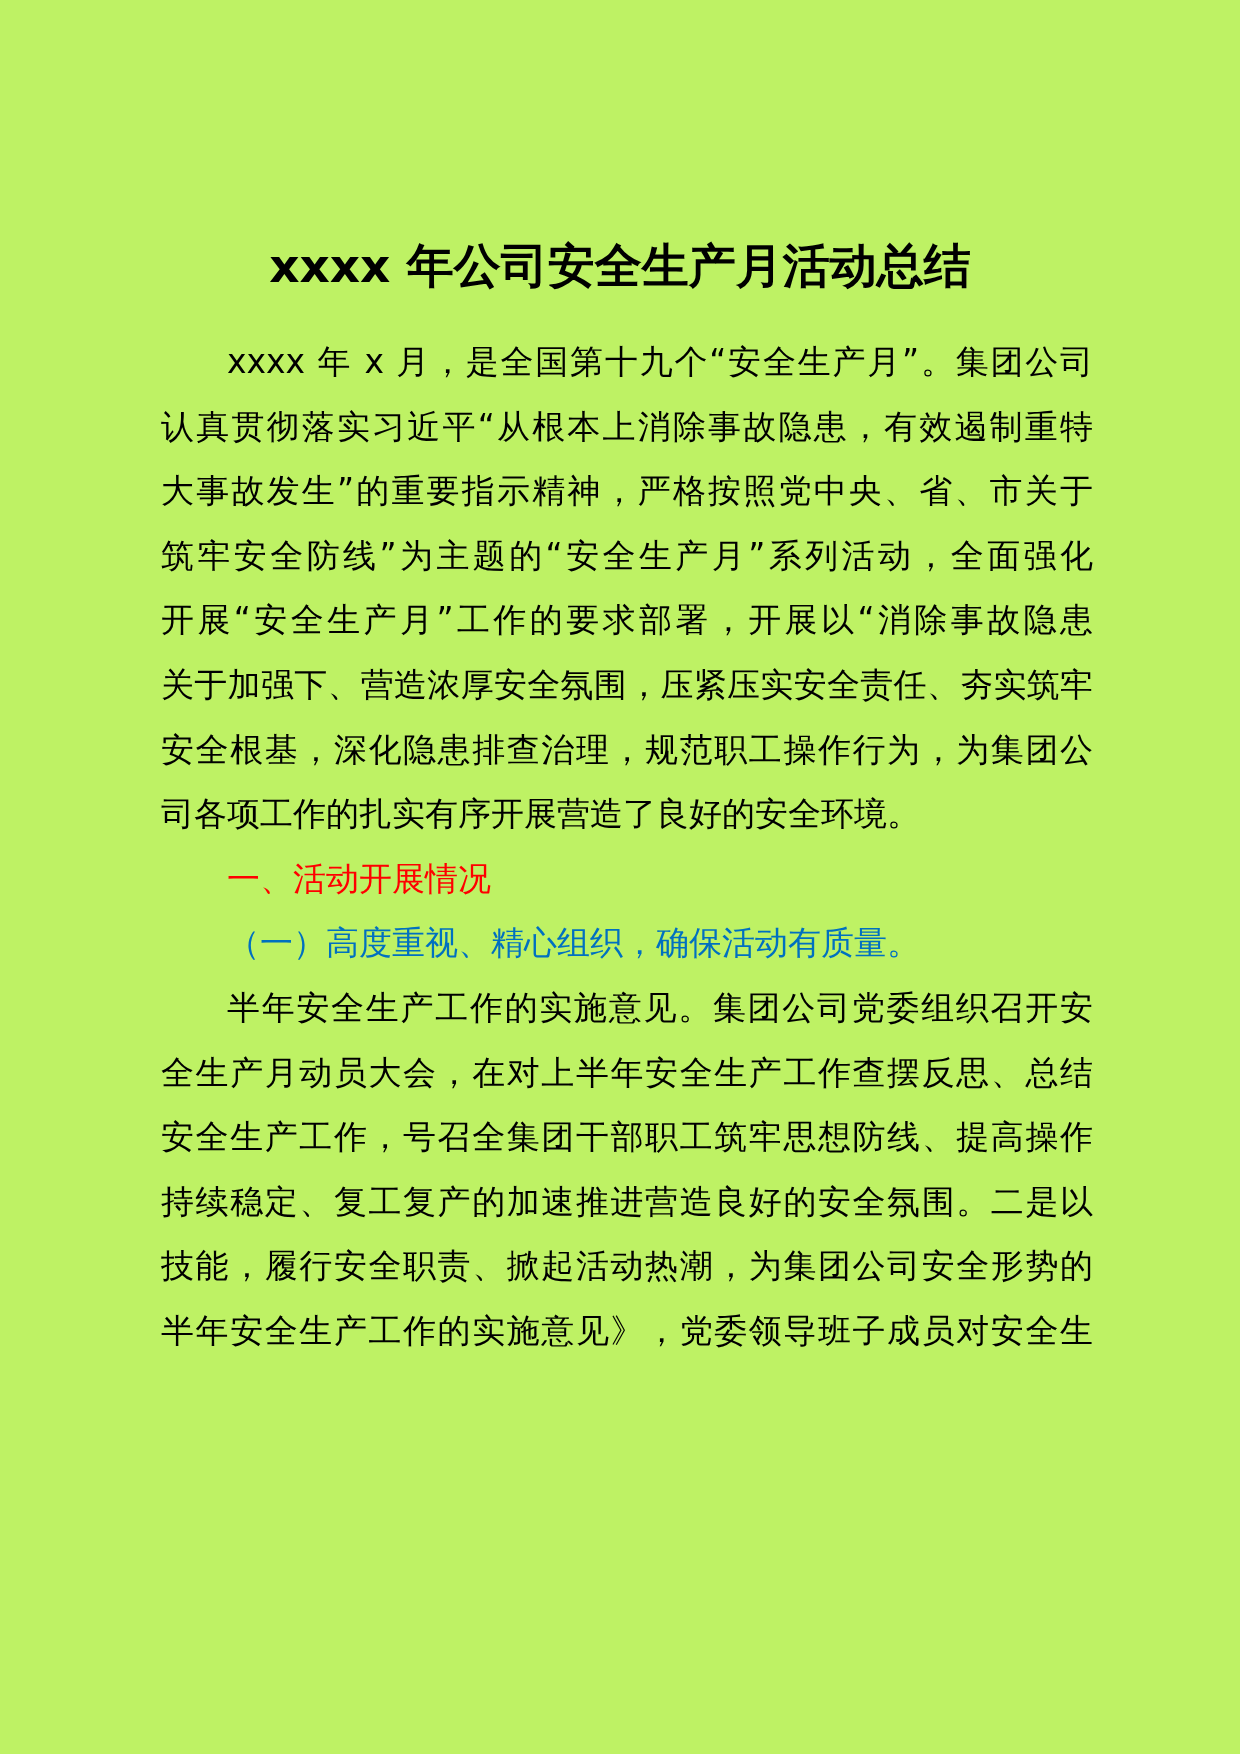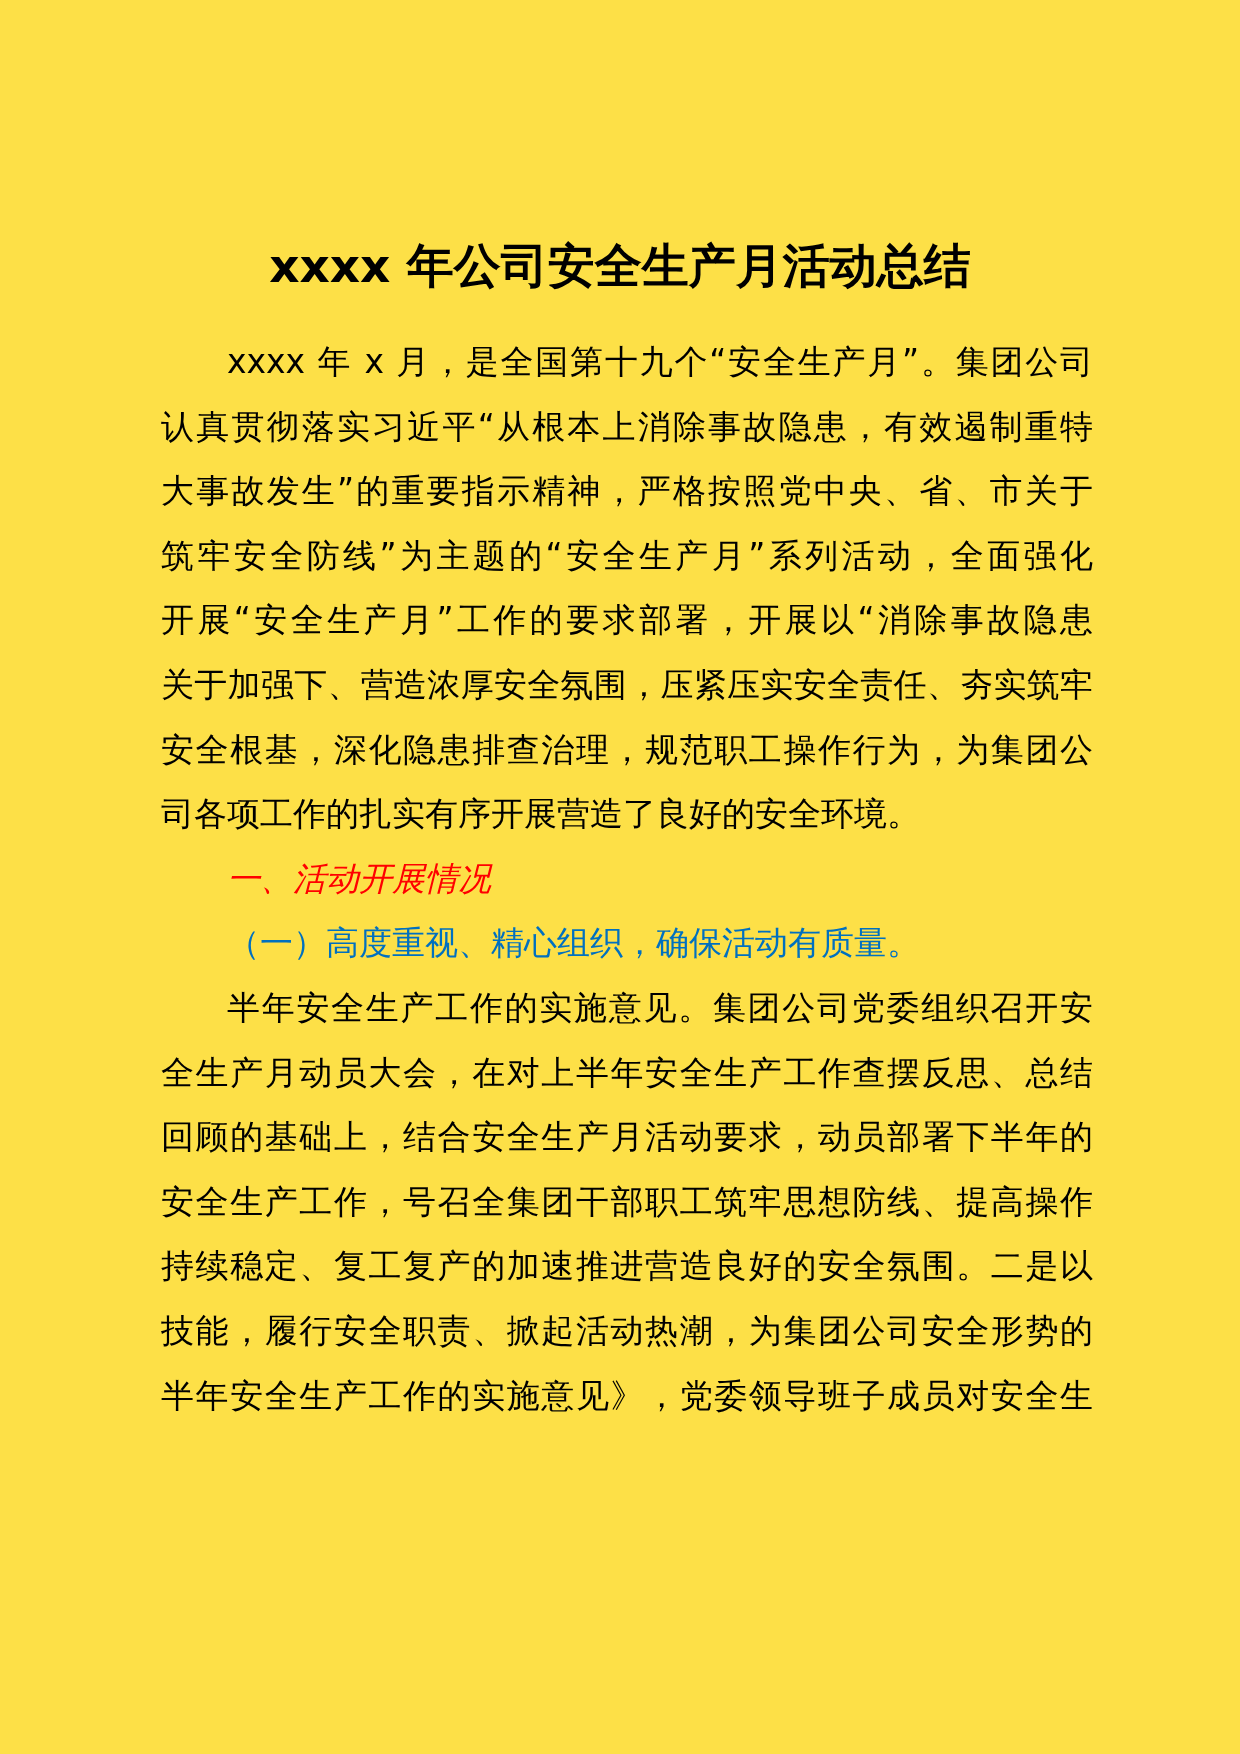--- a/index.html
+++ b/index.html
@@ -14,21 +14,21 @@
       overflow: hidden;
       font-family: "DejaVu Sans", "Liberation Sans", sans-serif;
       color: #000000;
     }
     .page {
       position: absolute;
       left: 0;
       top: 0;
       width: 1240px;
       height: 1754px;
-      background: #fde047;
+      background: #bef264;
     }
     .title {
       position: absolute;
       left: 0;
       width: 1240px;
       top: 236px;
       height: 60px;
       line-height: 60px;
       text-align: center;
       font-size: 47px;
@@ -53,21 +53,20 @@
       overflow: hidden;
     }
     .line.last {
       text-align-last: left;
     }
     .line.indent {
       padding-left: 66px;
     }
     .h1 {
       color: #ff0000;
-      font-style: italic;
     }
     .h2 {
       color: #0070c0;
     }
   </style>
 </head>
 <body>
 
 <div class="page">
 
@@ -86,21 +85,20 @@
       <span class="line last">司各项工作的扎实有序开展营造了良好的安全环境。</span>
     </div>
 
     <span class="line last indent h1">一、活动开展情况</span>
 
     <span class="line last indent h2">（一）高度重视、精心组织，确保活动有质量。</span>
 
     <div>
       <span class="line indent">半年安全生产工作的实施意见。集团公司党委组织召开安</span>
       <span class="line">全生产月动员大会，在对上半年安全生产工作查摆反思、总结</span>
-      <span class="line">回顾的基础上，结合安全生产月活动要求，动员部署下半年的</span>
       <span class="line">安全生产工作，号召全集团干部职工筑牢思想防线、提高操作</span>
       <span class="line">持续稳定、复工复产的加速推进营造良好的安全氛围。二是以</span>
       <span class="line">技能，履行安全职责、掀起活动热潮，为集团公司安全形势的</span>
       <span class="line">半年安全生产工作的实施意见》，党委领导班子成员对安全生</span>
     </div>
 
   </div>
 </div>
 
 </body></html>

